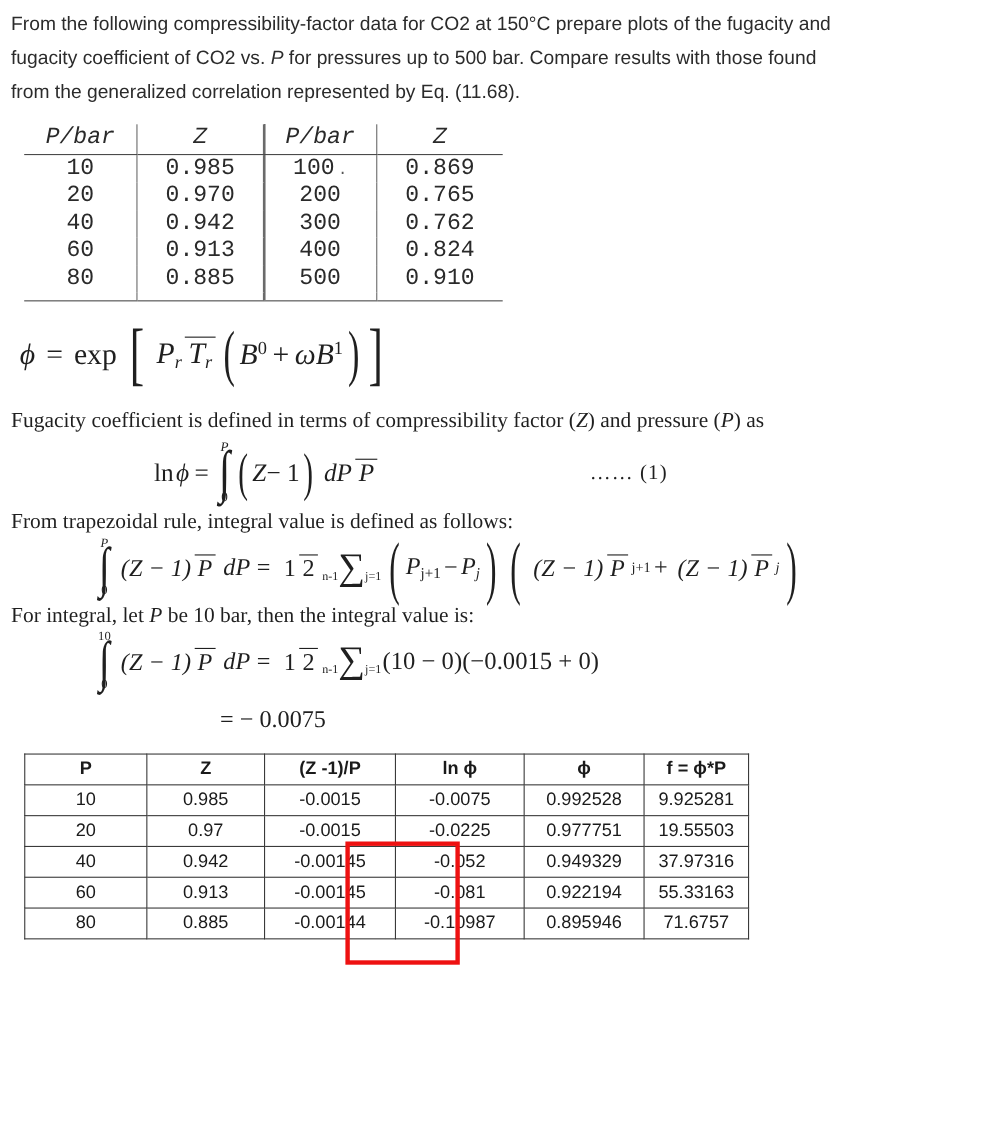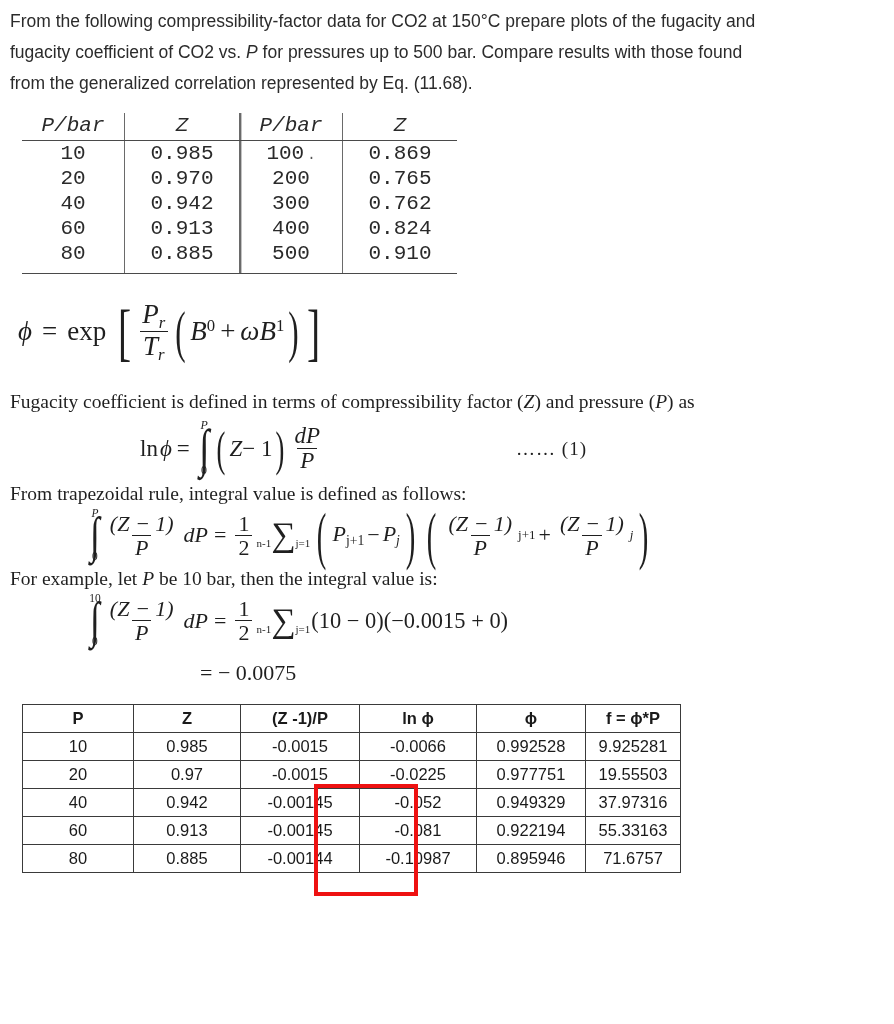--- a/index.html
+++ b/index.html
@@ -74,21 +74,21 @@
     font-family:"Liberation Serif", serif;
     font-size:22px;
     color:#1f1f1f;
     display:flex;
     align-items:center;
   }
 
   
   .frac{
     display:inline-flex;
-    flex-direction:column;
+    flex-direction:row;
     align-items:center;
     vertical-align:middle;
     margin:0 3px;
   }
   .frac .num{padding:0 3px;line-height:1.05;}
   .frac .den{padding:0 3px;line-height:1.05;border-top:1.3px solid #1f1f1f;}
   .sub{font-size:.62em;vertical-align:-0.28em;font-style:italic;}
   .sup{font-size:.62em;vertical-align:0.55em;}
   .it{font-style:italic;}
 
@@ -336,21 +336,21 @@
   <span class="sub" style="font-style:normal;font-size:13px;vertical-align:-0.9em;">j+1</span>
   <span style="margin:0 3px;">+</span>
   <span class="frac">
     <span class="num it">(Z − 1)</span>
     <span class="den it">P</span>
   </span>
   <span class="sub" style="font-size:13px;vertical-align:-0.9em;">j</span>
   <span class="paren-tall">)</span>
 </div>
 
-<div class="serif para" style="margin-top:4px;"><span>For example, let </span><i>P</i><span> be 10 bar, then the integral value is:</span></div>
+<div class="serif para" style="margin-top:4px;"><span>For integral, let </span><i>P</i><span> be 10 bar, then the integral value is:</span></div>
 
 <div class="math-center" style="margin:2px 0 0 86px;font-size:22px;">
   <span class="integral">
     <span class="lim" style="font-style:normal;">10</span>
     <span class="sign">∫</span>
     <span class="lim" style="font-style:normal;">0</span>
   </span>
   <span class="frac">
     <span class="num it">(Z − 1)</span>
     <span class="den it">P</span>
@@ -380,21 +380,21 @@
       <th class="col-z">Z</th>
       <th class="col-zp">(Z -1)/P</th>
       <th class="col-ln hdr-ln">ln ϕ</th>
       <th class="col-phi">ϕ</th>
       <th class="col-f lalign">f = ϕ*P</th>
     </tr>
     <tr>
       <td>10</td>
       <td>0.985</td>
       <td class="ralign">-0.0015</td>
-      <td>-0.0066</td>
+      <td>-0.0075</td>
       <td>0.992528</td>
       <td>9.925281</td>
     </tr>
     <tr>
       <td>20</td>
       <td>0.97</td>
       <td class="ralign">-0.0015</td>
       <td>-0.0225</td>
       <td>0.977751</td>
       <td>19.55503</td>

